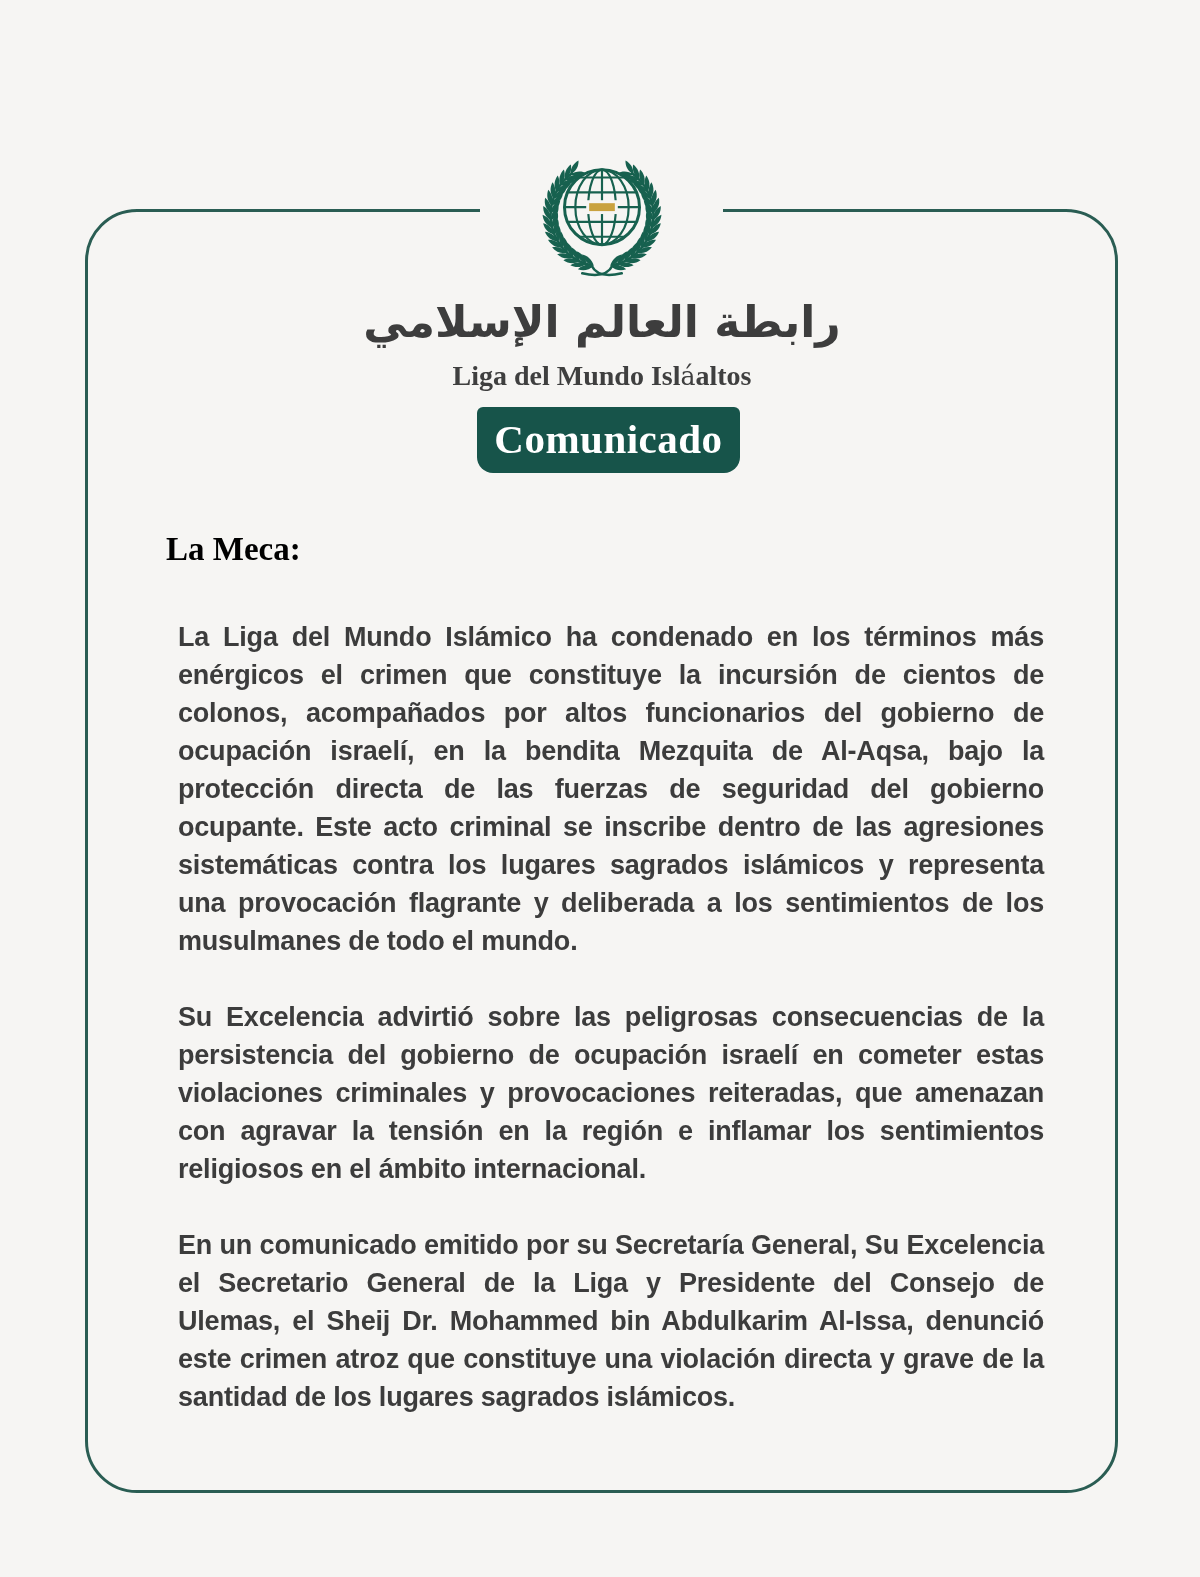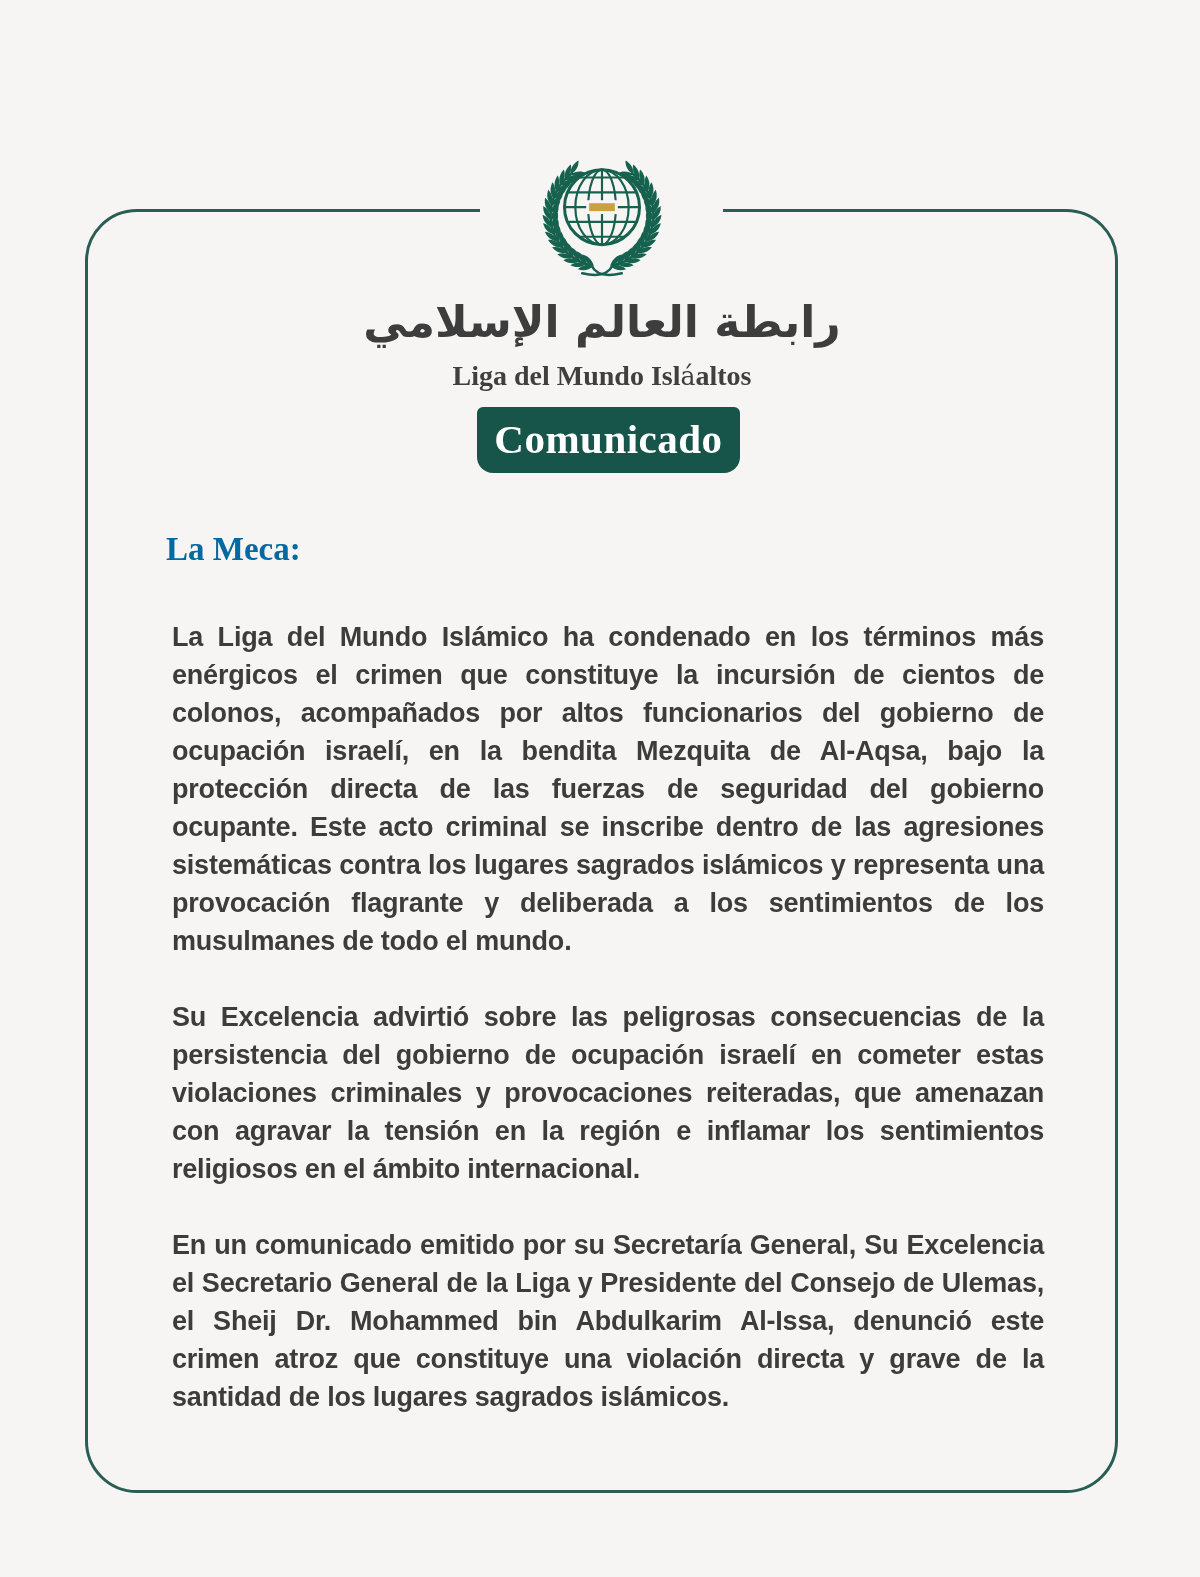--- a/index.html
+++ b/index.html
@@ -90,32 +90,32 @@
   
   .content{
     position:absolute;
     left:166px;top:531px;
     width:878px;
   }
   .dateline{
     font-family:"Liberation Serif", serif;
     font-weight:bold;
     font-size:33px;
-    color:#0369a1;
+    color:#000000;
     margin:0 0 50px 0;
   }
   .content p{
     font-family:"Liberation Sans", sans-serif;
     font-weight:bold;
     font-size:27px;
     line-height:38px;
     letter-spacing:-0.2px;
     color:#3c3c3c;
     text-align:justify;
-    margin:0 0 38px 6px;
+    margin:0 0 38px 12px;
   }
   .content p:last-child{margin-bottom:0;}
 </style>
 </head>
 <body>
 
 <div class="page">
 
   <div class="frame"></div>
   <div class="frame-gap"></div>

